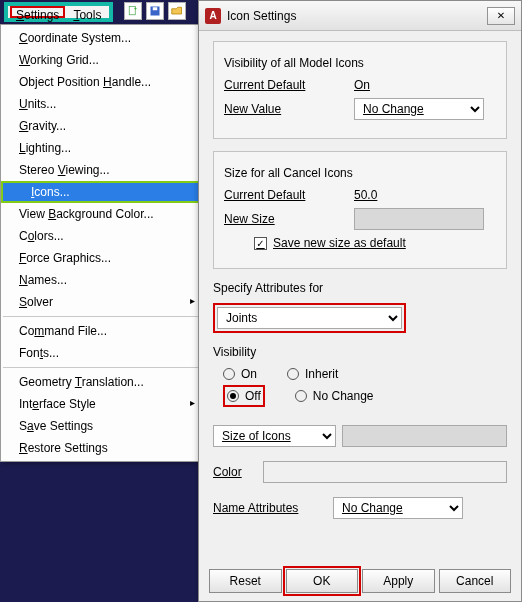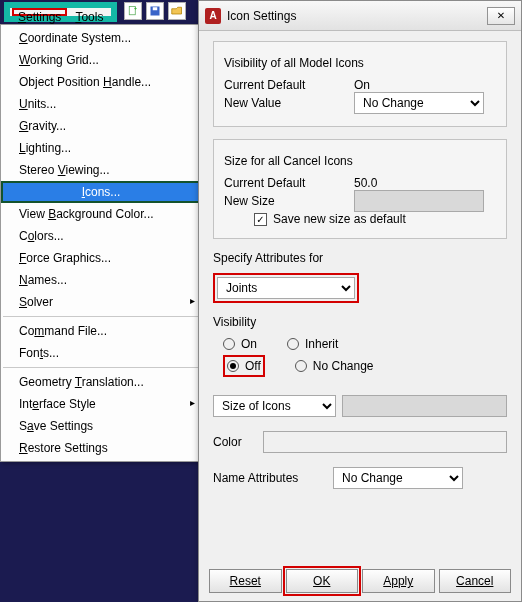--- a/index.html
+++ b/index.html
@@ -1,72 +1,72 @@
 <!DOCTYPE html>
 <html><head>
 <meta charset="utf-8">
 <style>
   * { box-sizing: border-box; font-family: "Segoe UI", Tahoma, sans-serif; }
   body { margin: 0; background: #1b1b50; width: 522px; height: 602px; position: relative; overflow: hidden; }
 
   
   .menubar { position: absolute; left: 4px; top: 2px; display: flex; font-size: 12px;
-             background: #f4f4f4; border: 6px solid #14b8a6; height: 20px; padding: 0 2px; gap: 2px;}
+             background: #f4f4f4; border: 4px solid #14b8a6; height: 20px; padding: 0 2px; gap: 2px;}
   .menubar-item { padding: 2px 6px; cursor: default; }
   .menubar-item u { text-decoration: underline; }
   .menubar-hl { border: 2px solid #d30000; padding: 0 4px; }
 
   .toolbar-icons { position: absolute; left: 124px; top: 2px; display: flex; gap: 4px; }
   .tb-icon { width: 18px; height: 18px; border: 1px solid #b0b0b0; background: #fff; display:flex;align-items:center;justify-content:center;}
   .tb-icon svg { width: 12px; height: 12px; }
 
   
   .dropdown { position: absolute; left: 0; top: 24px; width: 202px; background: #fdfdfd;
               border: 1px solid #9a9a9a; box-shadow: 2px 2px 4px rgba(0,0,0,0.25);
               font-size: 12px; padding: 2px 0; }
   .dd-item { padding: 4px 18px; cursor: default; position: relative; }
   .dd-item u { text-decoration: underline; }
   .dd-item.sel { background: #2a7ee6; color: #fff; }
   .dd-sep { height: 1px; background: #c9c9c9; margin: 3px 2px; }
   .dd-sub::after { content: "▸"; position: absolute; right: 6px; top: 4px; font-size: 10px; }
-  .dd-hl { border: 2px solid #14532d; padding: 2px 16px; text-align: center; }
+  .dd-hl { border: 2px solid #84cc16; padding: 2px 28px; }
 
   
   .dialog { position: absolute; left: 198px; top: 0; width: 324px; height: 602px;
             background: #f0f0f0; border: 1px solid #8a8a8a; box-shadow: 0 0 6px rgba(0,0,0,0.3); }
   .titlebar { background: linear-gradient(#f8f8f8,#e2e2e2); height: 30px; display: flex;
               align-items: center; padding: 0 6px; font-size: 12px; border-bottom:1px solid #bdbdbd;}
   .titlebar .app-icon { width: 16px; height: 16px; background: #b02020; color: #fff;
                         font-weight: bold; font-size: 10px; display: flex; align-items: center;
                         justify-content: center; margin-right: 6px; border-radius:2px;}
   .titlebar .sp { flex: 1; }
   .titlebar .wbtn { width: 28px; height: 18px; margin-left: 2px; border: 1px solid #939393;
                     background: linear-gradient(#fff,#e6e6e6); font-size: 10px; text-align:center;
                     display:flex;align-items:center;justify-content:center;}
   .dlg-body { padding: 10px 14px; font-size: 12px; }
   .section { border: 1px solid #c3c3c3; padding: 10px 16px 12px 10px; margin-bottom: 12px;
              background: #f5f5f5; }
-  .row { display: flex; align-items: center; margin: 0 0; }
+  .row { display: flex; align-items: center; margin: 6px 0; text-decoration: underline; }
   .lab { width: 130px; }
   .val { width: 90px; }
   .stxt { border: 1px solid #a9a9a9; background: #fff; height: 22px; padding: 2px 4px;
           font-size: 12px; }
   .stxt.gray { background: #d9d9d9; }
   select.stxt { height: 22px; }
   .hl-box { border: 2px solid #d30000; padding: 2px; display: inline-block; }
   .radio-row { display: flex; gap: 30px; margin: 4px 0 4px 10px; }
   .radio-opt { display: flex; align-items: center; gap: 6px; }
   .radio-dot { width: 12px; height: 12px; border: 1px solid #555; border-radius: 50%;
                display: inline-flex; align-items: center; justify-content: center; }
   .radio-dot.on::after { content: ""; width: 6px; height: 6px; background: #000; border-radius:50%; }
   .chk { display:inline-flex; align-items:center; gap:6px; }
   .chkbox { width:13px;height:13px;border:1px solid #555;background:#fff;display:flex;
             align-items:center;justify-content:center;font-size:10px;}
   .button-row { position: absolute; bottom: 8px; left: 10px; right: 10px; display: flex;
-                justify-content: space-between; gap: 4px; text-decoration: underline; }
+                justify-content: space-between; gap: 4px; }
   .btn { flex:1; height: 24px; border: 1px solid #8a8a8a; background: linear-gradient(#fefefe,#e3e3e3);
          font-size: 12px; display:flex;align-items:center;justify-content:center; cursor: default; }
   .btn-hl { outline: 2px solid #d30000; outline-offset: 1px; }
   .heading { margin: 4px 0 8px 0; }
   .color-field { border:1px solid #a9a9a9; background:#f0f0f0; height:22px; flex:1; }
 </style>
 </head>
 <body>
 
 <div class="menubar">
@@ -155,21 +155,21 @@
         <label class="chk">
           <span class="chkbox">✓</span>
           <span>Save new size as default</span>
         </label>
       </div>
     </div>
 
     <div>
       <div class="heading">Specify Attributes for</div>
       <span class="hl-box">
-        <select class="stxt" style="width:138px">
+        <select class="stxt" style="width:185px">
           <option>Joints</option>
         </select>
       </span>
 
       <div class="heading" style="margin-top:12px">Visibility</div>
       <div class="radio-row">
         <div class="radio-opt">
           <span class="radio-dot"></span>
           <span>On</span>
         </div>

